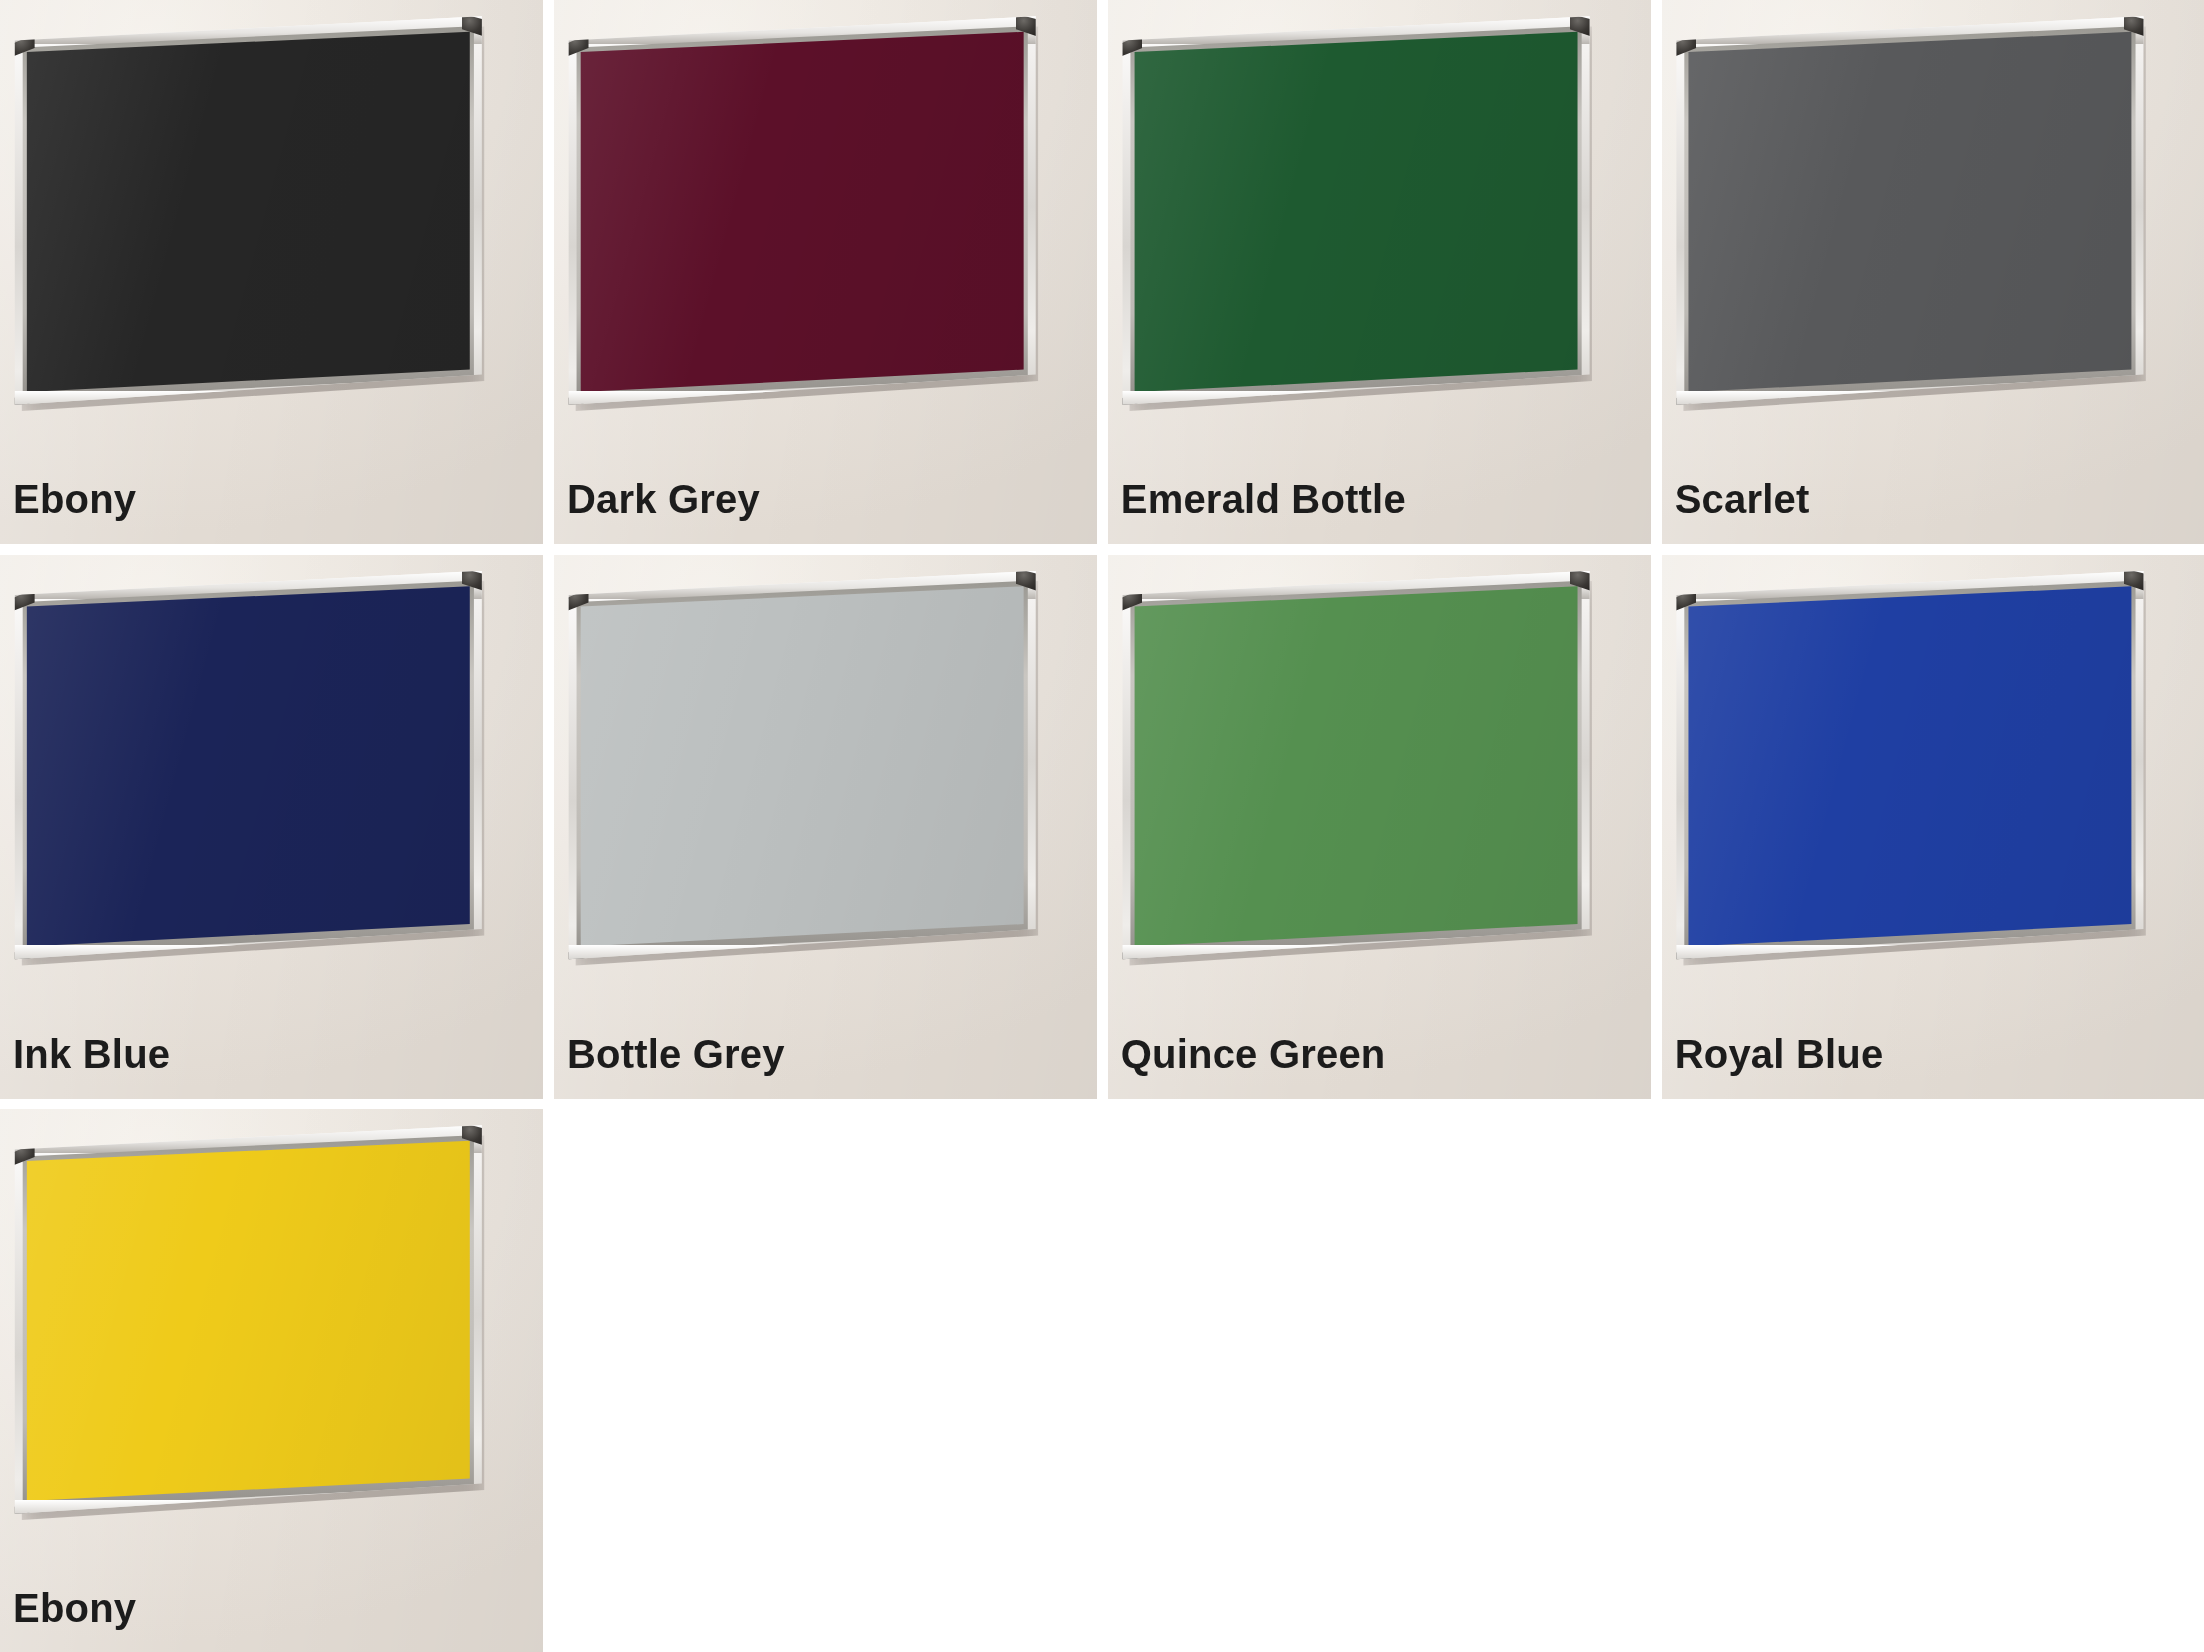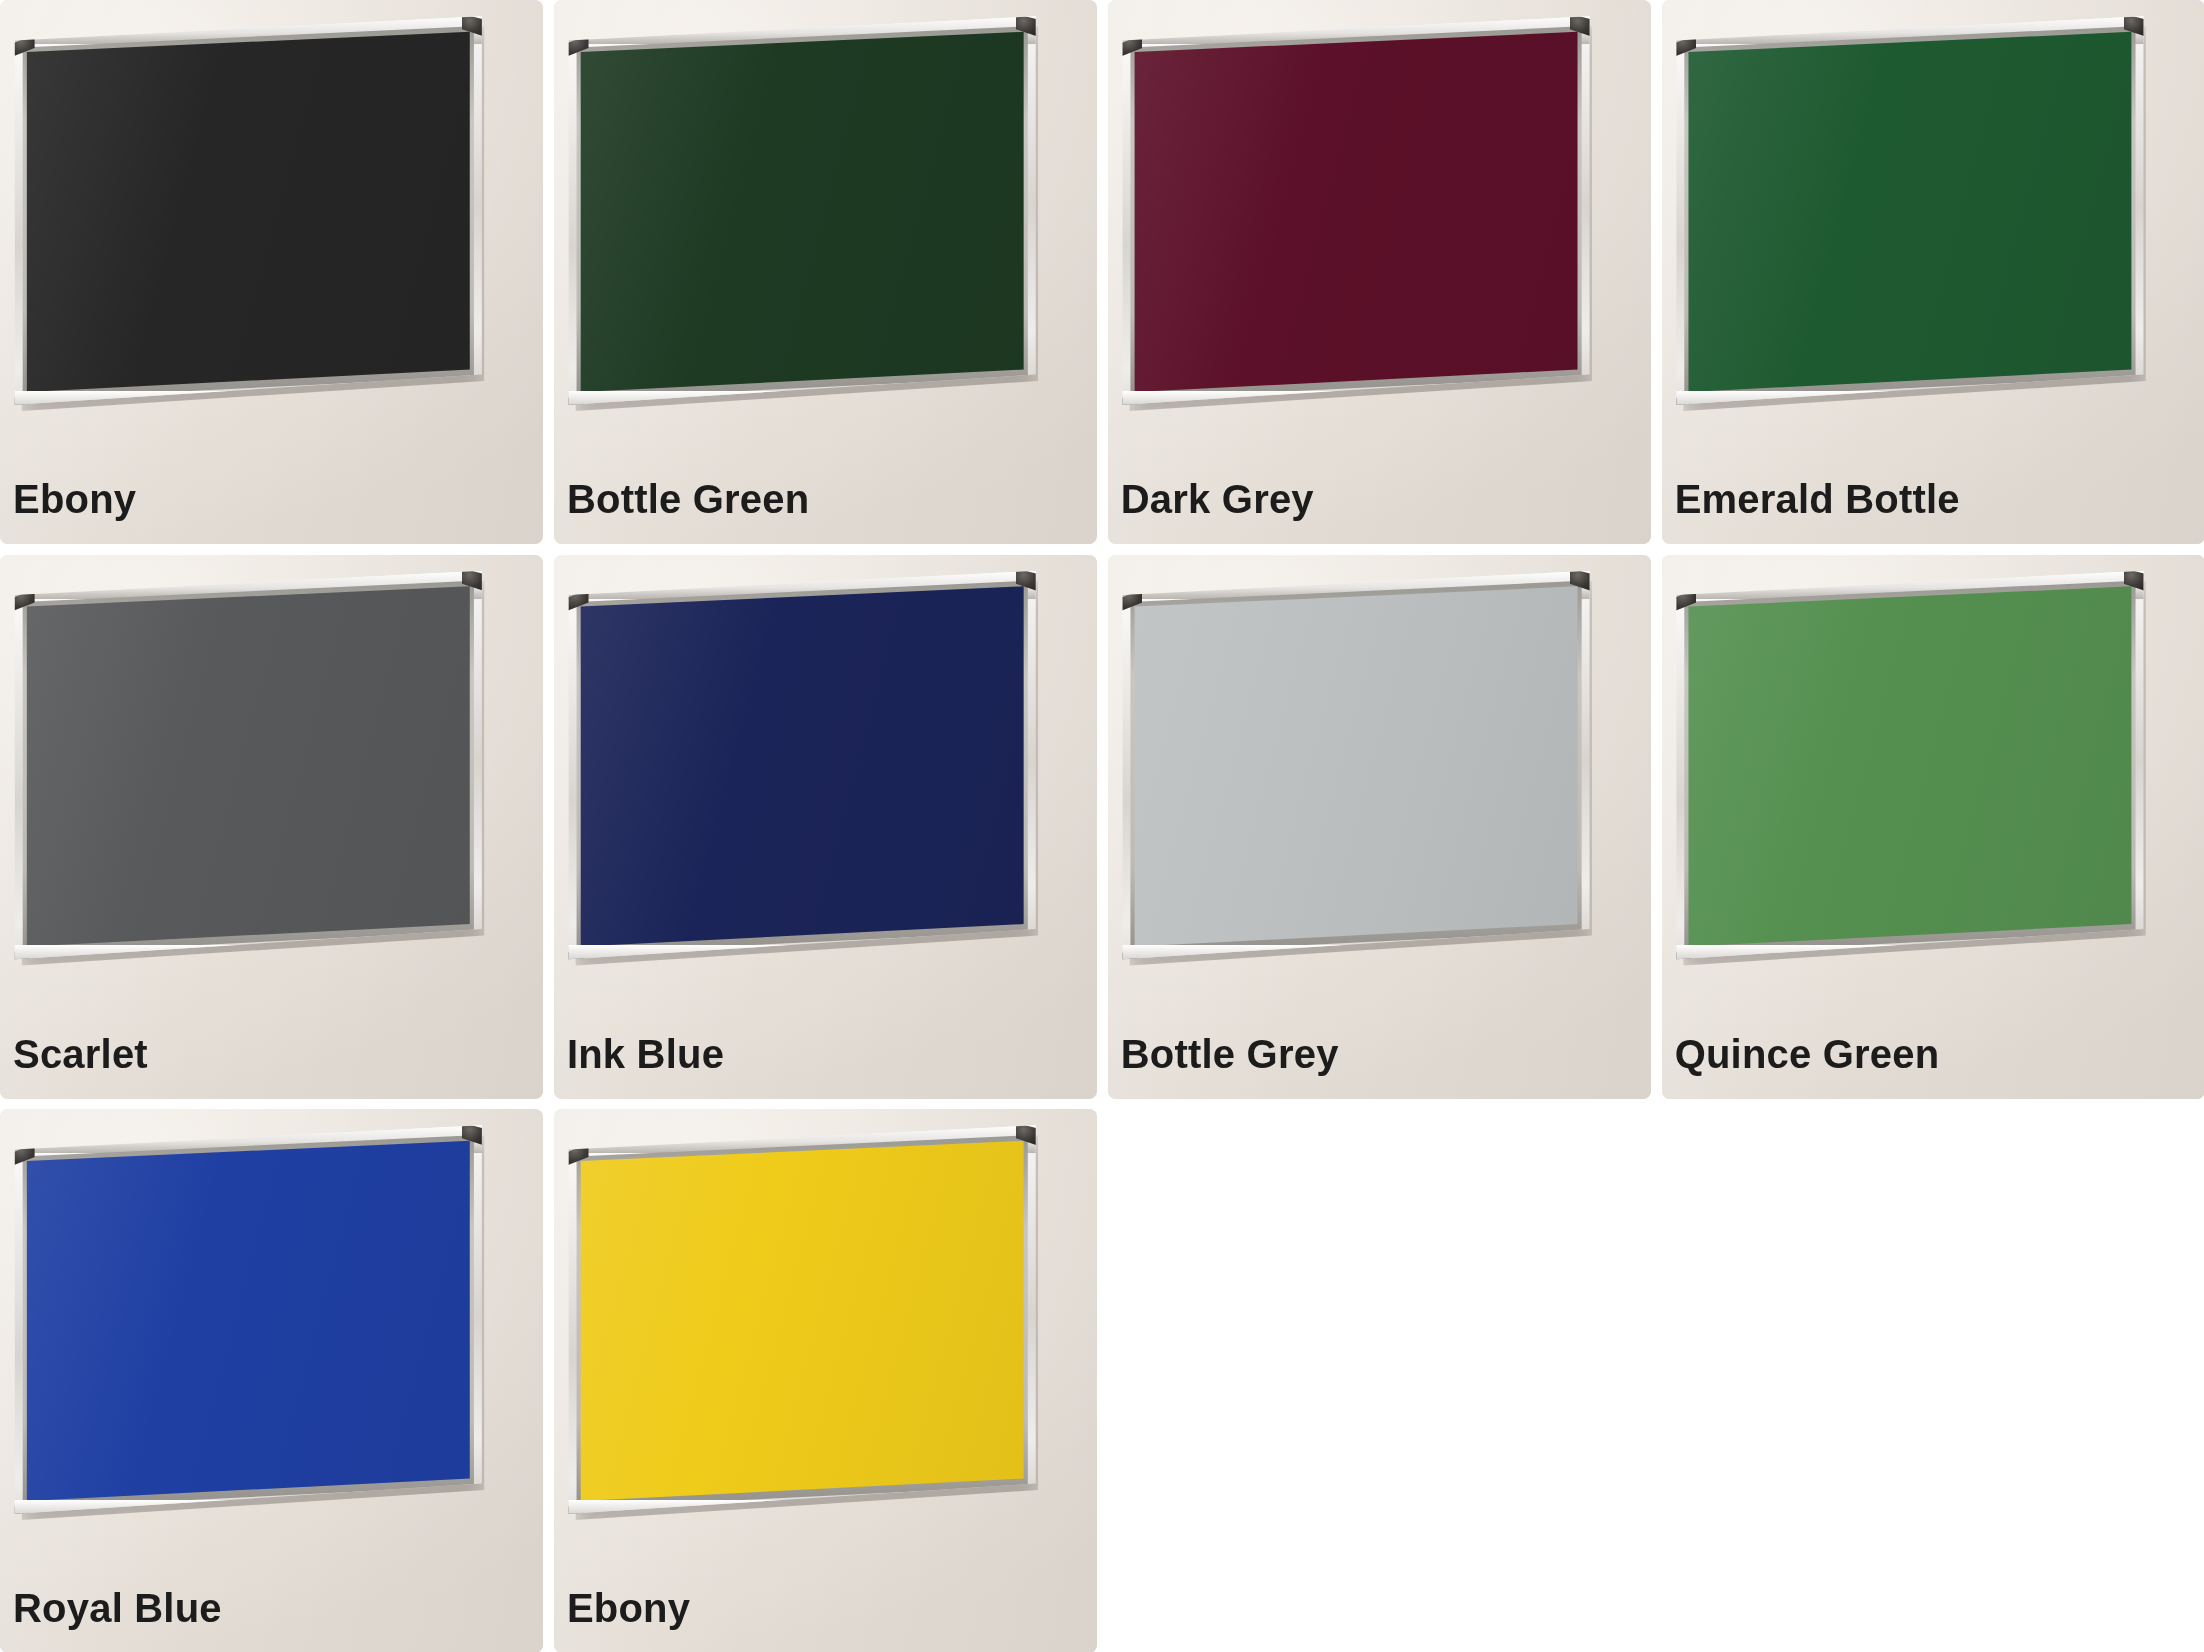--- a/index.html
+++ b/index.html
@@ -15,21 +15,20 @@
     grid-template-rows:repeat(3,1fr);
     column-gap:10.5px;
     row-gap:10.5px;
     width:2205px;height:1653px;
     box-sizing:border-box;
   }
   .cell{
     position:relative;
     overflow:hidden;
     background:#ece7e1;
-    border-radius:8px;
   }
   
   .wall{
     position:absolute;inset:0;
     background:
       radial-gradient(120% 90% at 28% 8%, #f4f0ea 0%, #eae4dd 55%, #e2dbd3 100%);
   }
   .wall:after{
     content:"";position:absolute;inset:0;
     background:linear-gradient(100deg, rgba(255,255,255,.30) 0%, rgba(255,255,255,0) 45%, rgba(0,0,0,.035) 100%);
@@ -125,37 +124,20 @@
         </div>
       </div>
       <div class="label">Ebony</div>
     </div>
     <div class="cell">
       <div class="wall"></div>
       <div class="board-wrap">
         <div class="board-shadow"></div>
         <div class="frame">
           <div class="bevel"></div>
-          <div class="fabric" style="background: rgb(30, 58, 35);">
-            <div class="tint"></div>
-          </div>
-          <div class="cap tl"></div>
-          <div class="cap tr"></div>
-          <div class="cap bl"></div>
-          <div class="cap br"></div>
-        </div>
-      </div>
-      <div class="label">Bottle Green</div>
-    </div>
-    <div class="cell">
-      <div class="wall"></div>
-      <div class="board-wrap">
-        <div class="board-shadow"></div>
-        <div class="frame">
-          <div class="bevel"></div>
           <div class="fabric" style="background: rgb(92, 16, 41);">
             <div class="tint"></div>
           </div>
           <div class="cap tl"></div>
           <div class="cap tr"></div>
           <div class="cap bl"></div>
           <div class="cap br"></div>
         </div>
       </div>
       <div class="label">Dark Grey</div>

